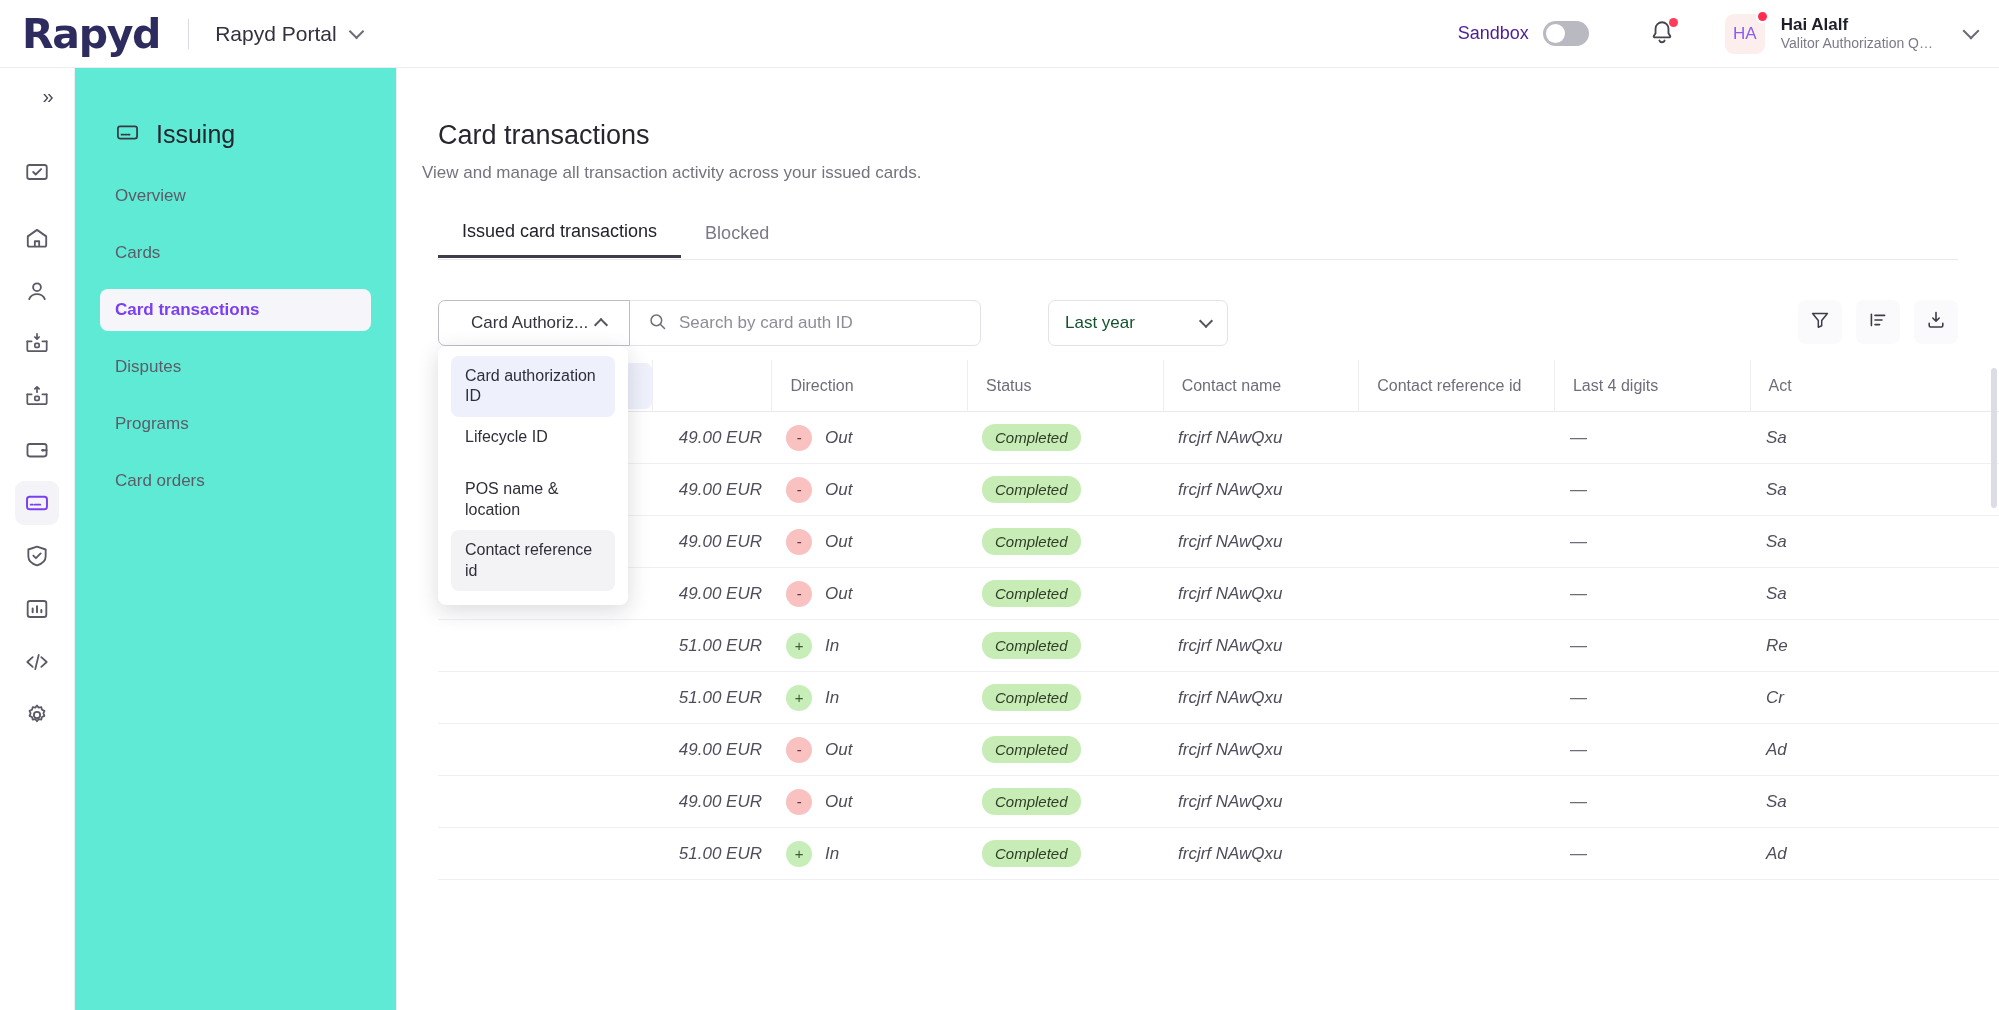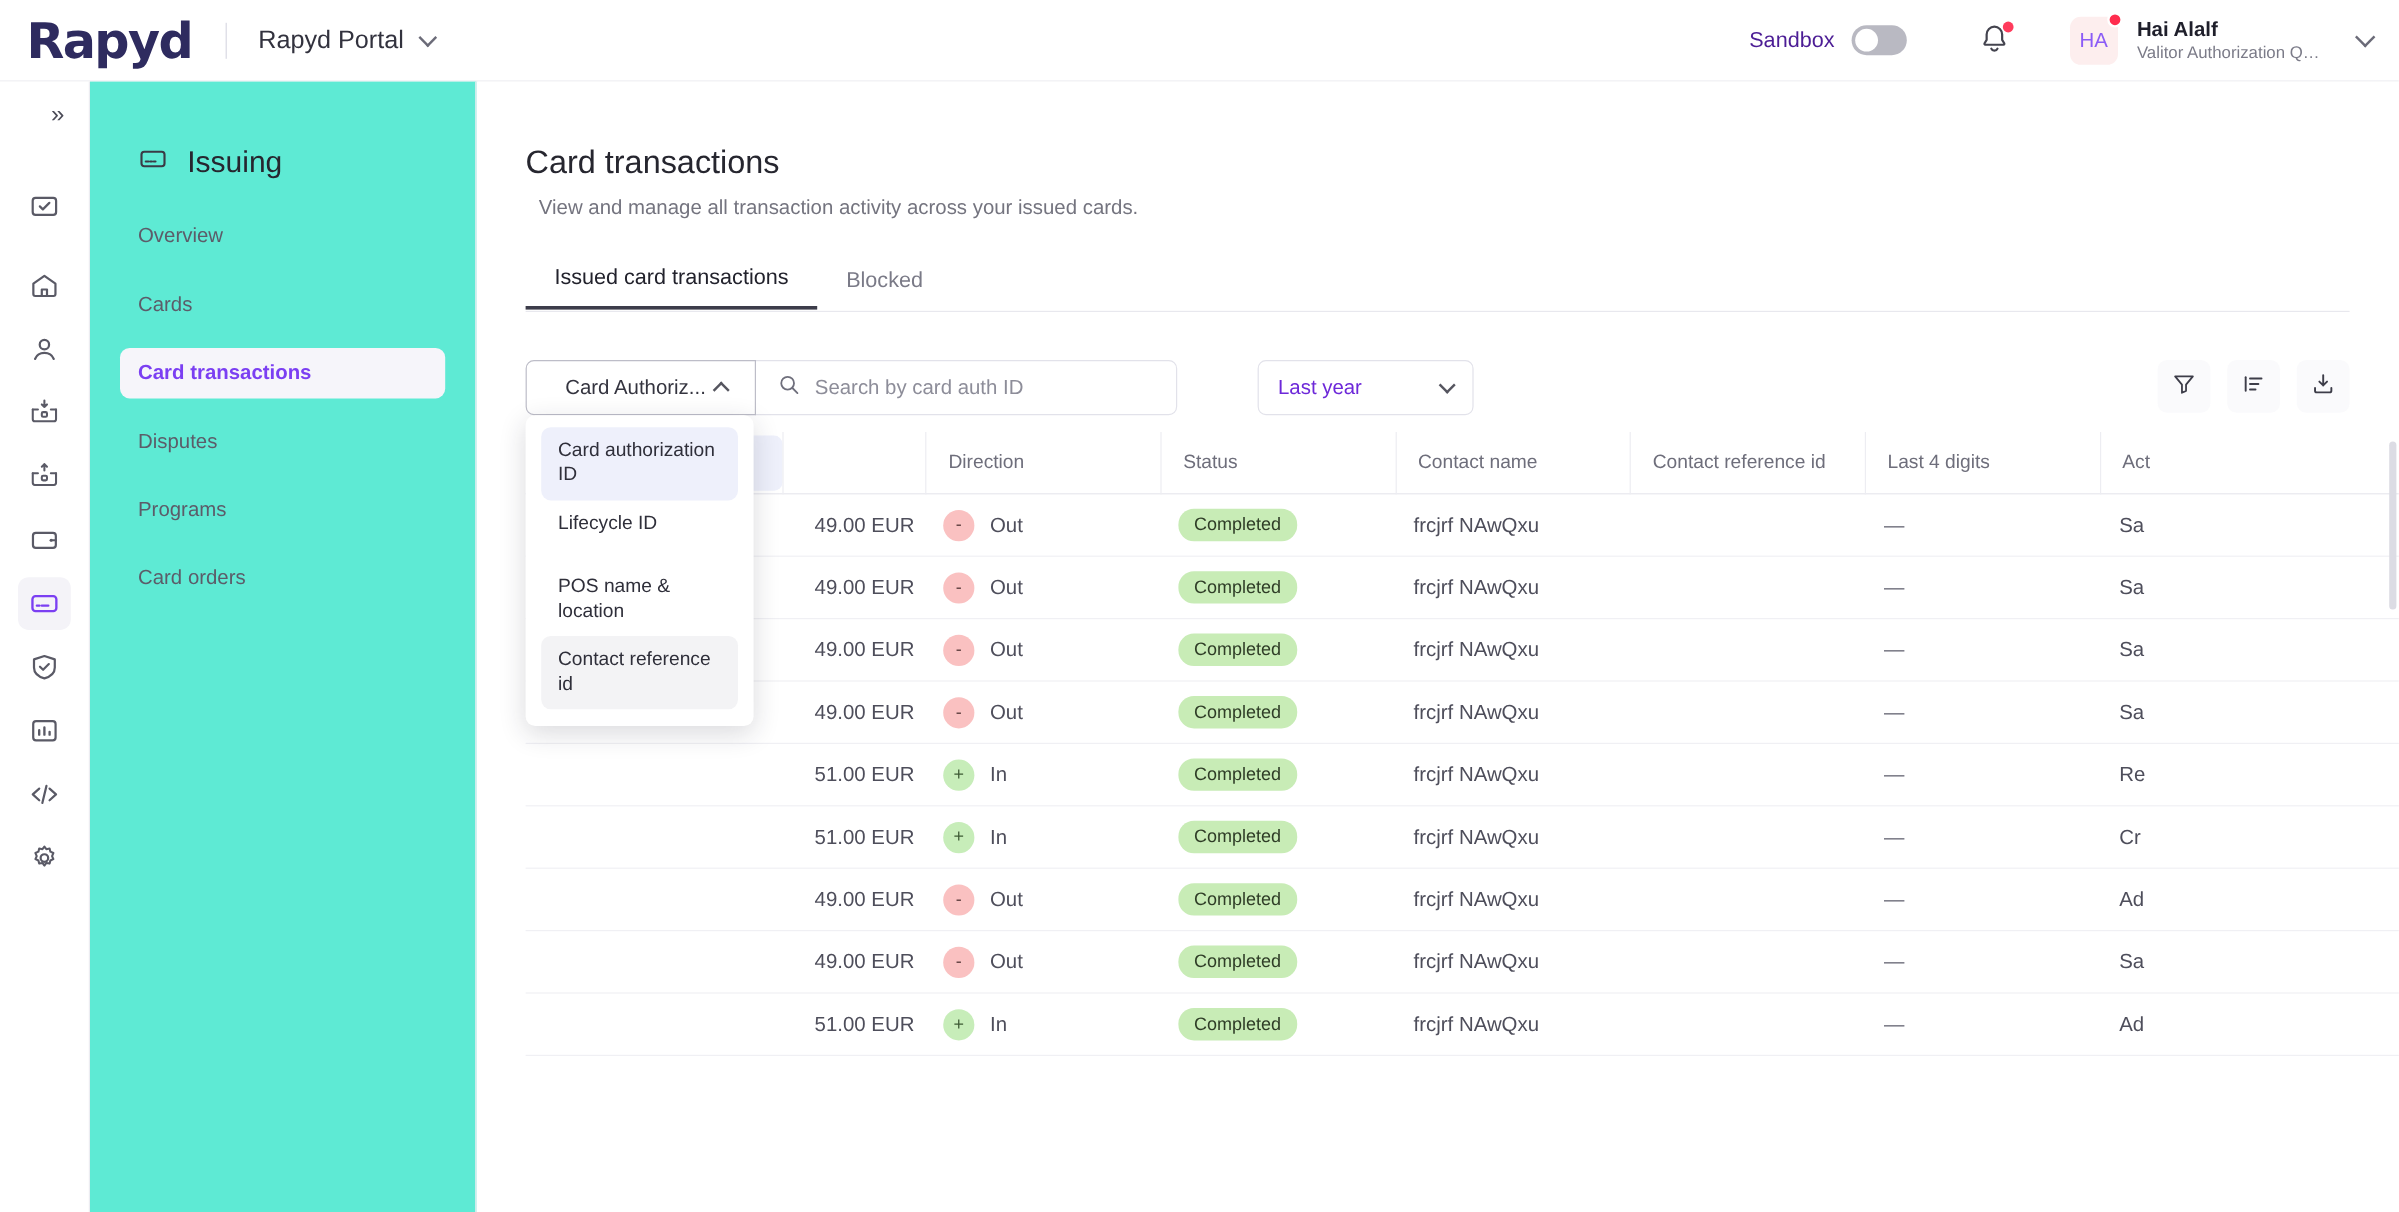--- a/index.html
+++ b/index.html
@@ -89,21 +89,21 @@
   .subnav-list { margin-top: 26px; padding: 0 25px; }
   .subnav-item {
     height: 42px; display: flex; align-items: center; padding-left: 15px;
     border-radius: 8px; font-size: 17px; color: #5c5c69; margin-bottom: 15px; cursor: pointer;
   }
   .subnav-item.active { background: #f6f5fa; color: #7b3ff2; font-weight: 600; }
 
   
   .main { position: absolute; top: 68px; left: 398px; width: 1601px; height: 942px; background: #fff; }
   .page-title { position: absolute; left: 40px; top: 52px; font-size: 27px; color: #26262f; }
-  .page-sub   { position: absolute; left: 51px; top: 95px; font-size: 17px; color: #74747f; }
+  .page-sub   { position: absolute; left: 24px; top: 95px; font-size: 17px; color: #74747f; }
 
   .tabs {
     position: absolute; left: 40px; top: 140px; width: 1520px; height: 52px;
     border-bottom: 1px solid #e8e8ee; display: flex; align-items: flex-start; gap: 0;
   }
   .tab {
     height: 50px; display: flex; align-items: center; font-size: 18px; color: #7a7a87;
     padding: 0 24px; cursor: pointer;
   }
   .tab.active { color: #22222c; font-weight: 400; border-bottom: 3px solid #3c3c4a; }
@@ -122,21 +122,21 @@
   }
   .searchbox {
     position: absolute; left: 191px; top: 0; width: 352px; height: 46px;
     border: 1px solid #e2e2ea; border-radius: 0 7px 7px 0; background: #fff;
     display: flex; align-items: center; padding-left: 18px; gap: 12px;
   }
   .search-ph { font-size: 17px; color: #8d8d99; }
   .dateselect {
     position: absolute; left: 610px; top: 0; width: 180px; height: 46px;
     border: 1px solid #e2e2ea; border-radius: 7px; background: #fff;
-    display: flex; align-items: center; padding: 0 16px; font-size: 17px; color: #6d28d9;
+    display: flex; align-items: center; padding: 0 16px; font-size: 17px; color: #14532d;
     cursor: pointer;
   }
   .dateselect .chev {
     width: 10px; height: 10px; border-right: 2px solid #55555f; border-bottom: 2px solid #55555f;
     transform: rotate(45deg); margin-left: auto; margin-top: -5px;
   }
   .iconbtns { position: absolute; right: 0; top: 0; display: flex; gap: 14px; }
   .iconbtn {
     width: 44px; height: 44px; border-radius: 8px; background: #fafafc;
     display: flex; align-items: center; justify-content: center; cursor: pointer;
@@ -164,21 +164,21 @@
   }
   .th {
     font-size: 16px; color: #6e6e7b; padding-left: 18px; height: 52px;
     display: flex; align-items: center; border-left: 1px solid #ededf2;
   }
   .th:first-child { border-left: none; }
   .th.sel {
     background: #eef0fb; border-radius: 7px; height: 46px; line-height: 1.2;
     margin-left: 4px; padding: 0 16px; color: #2f2f3a; border-left: none;
   }
-  .tr { display: flex; align-items: center; height: 52px; border-bottom: 1px solid #f0f0f4; }
+  .tr { display: flex; align-items: center; height: 52px; border-bottom: 1px solid #f0f0f4; font-style: italic; }
   .td { font-size: 17px; color: #4e4e5b; padding-left: 18px; display: flex; align-items: center; }
 
   .c-id    { width: 210px; }
   .c-amt   { width: 120px; justify-content: flex-end; padding-right: 6px; padding-left: 0; }
   .c-dir   { width: 196px; }
   .c-stat  { width: 196px; }
   .c-cname { width: 196px; }
   .c-cref  { width: 196px; }
   .c-last4 { width: 196px; }
   .c-act   { width: 250px; }

